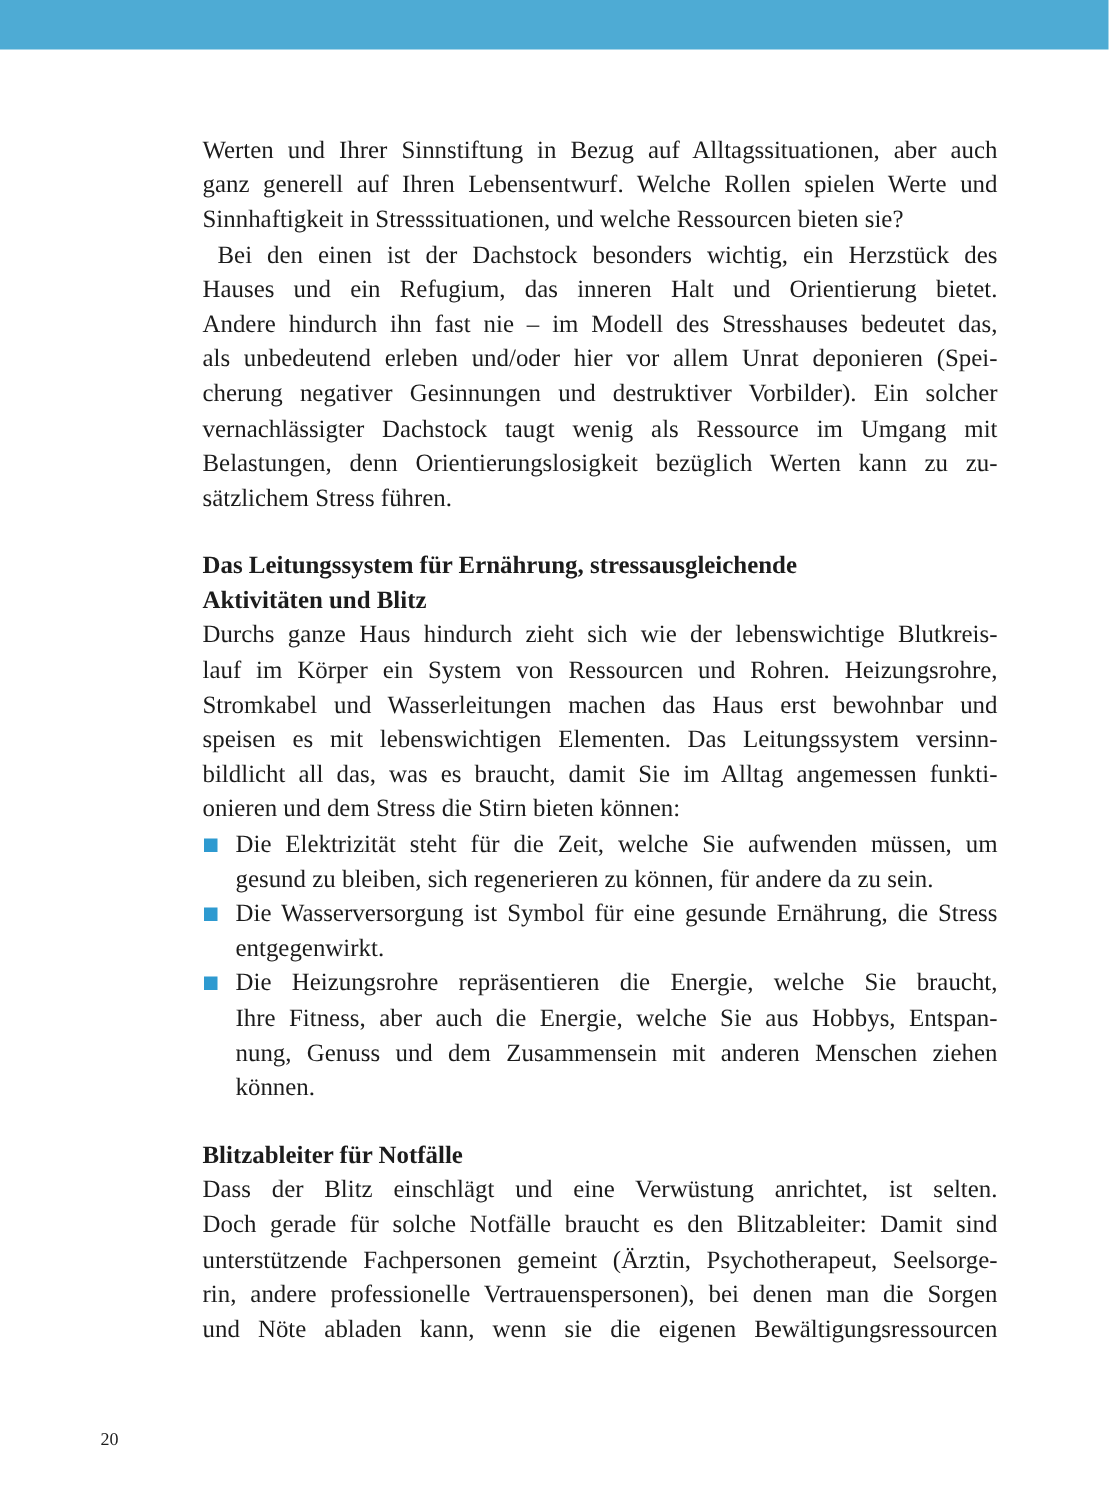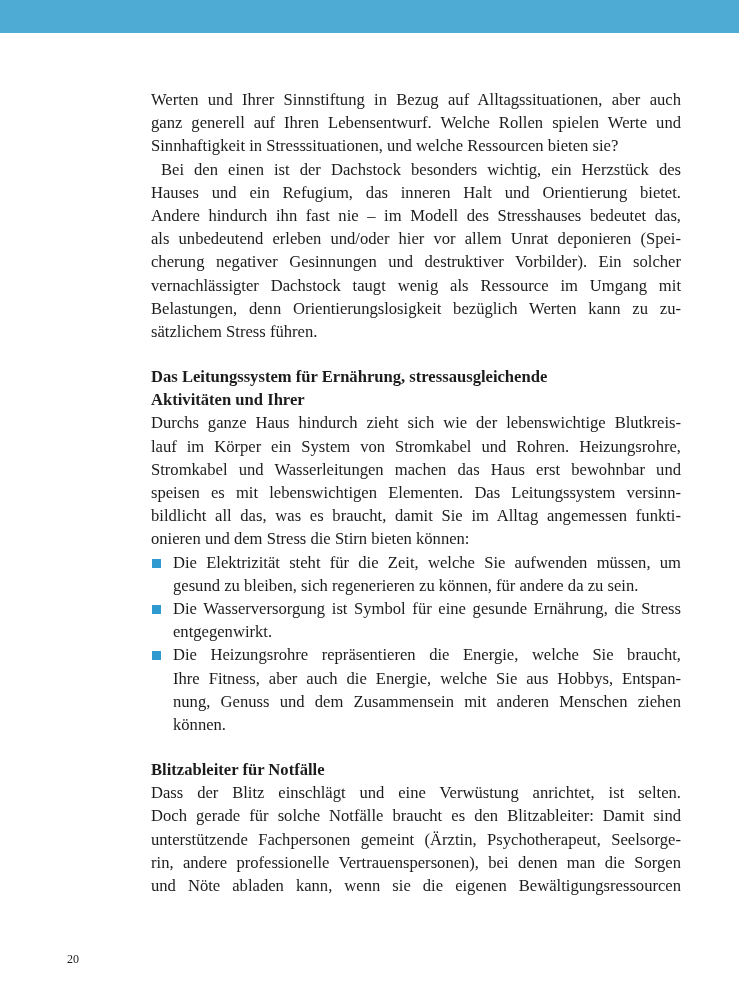--- a/index.html
+++ b/index.html
@@ -1,21 +1,21 @@
 <!DOCTYPE html>
 <html><head>
 <meta charset="utf-8">
 <style>
   html, body { margin: 0; padding: 0; }
   body {
     width: 739px; height: 1000px; background: #ffffff; position: relative; overflow: hidden;
     font-family: "Liberation Serif", "DejaVu Serif", serif; color: #1c1c1c;
   }
   .top-band { position: absolute; left: 0; top: 0; width: 739px; height: 33px; background: #4eabd4; }
-  .content { position: absolute; left: 135px; top: 88px; width: 530px; font-size: 16.6px; line-height: 23.2px; margin-left: 16px; }
+  .content { position: absolute; left: 135px; top: 88px; width: 530px; font-size: 16.6px; line-height: 23.2px; }
   .line { display: block; white-space: nowrap; text-align: justify; text-align-last: justify; height: 23.2px; }
   .line.last { text-align-last: left; }
   .indent { padding-left: 10px; }
   .heading { font-weight: bold; }
   .gap { height: 22px; }
   .bullet-item { position: relative; }
   .bullet-item .line { padding-left: 22px; }
   .bullet-marker { position: absolute; left: 1px; top: 8px; width: 9px; height: 9px; background: #2e9ad0; }
   .page-number { position: absolute; left: 67px; top: 952px; font-size: 12px; }
 </style>
@@ -41,25 +41,25 @@
     <span class="line">vernachlässigter Dachstock taugt wenig als Ressource im Umgang mit</span>
     <span class="line">Belastungen, denn Orientierungslosigkeit bezüglich Werten kann zu zu-</span>
     <span class="line last">sätzlichem Stress führen.</span>
   </div>
 
   <div class="gap"></div>
 
   <div>
     <div class="heading">
       <span class="line last">Das Leitungssystem für Ernährung, stressausgleichende</span>
-      <span class="line last">Aktivitäten und Ihrer</span>
+      <span class="line last">Aktivitäten und Blitz</span>
     </div>
     <div>
       <span class="line">Durchs ganze Haus hindurch zieht sich wie der lebenswichtige Blutkreis-</span>
-      <span class="line">lauf im Körper ein System von Stromkabel und Rohren. Heizungsrohre,</span>
+      <span class="line">lauf im Körper ein System von Ressourcen und Rohren. Heizungsrohre,</span>
       <span class="line">Stromkabel und Wasserleitungen machen das Haus erst bewohnbar und</span>
       <span class="line">speisen es mit lebenswichtigen Elementen. Das Leitungssystem versinn-</span>
       <span class="line">bildlicht all das, was es braucht, damit Sie im Alltag angemessen funkti-</span>
       <span class="line last">onieren und dem Stress die Stirn bieten können:</span>
     </div>
 
     <div>
       <div class="bullet-item">
         <span class="bullet-marker"></span>
         <span class="line">Die Elektrizität steht für die Zeit, welche Sie aufwenden müssen, um</span>

